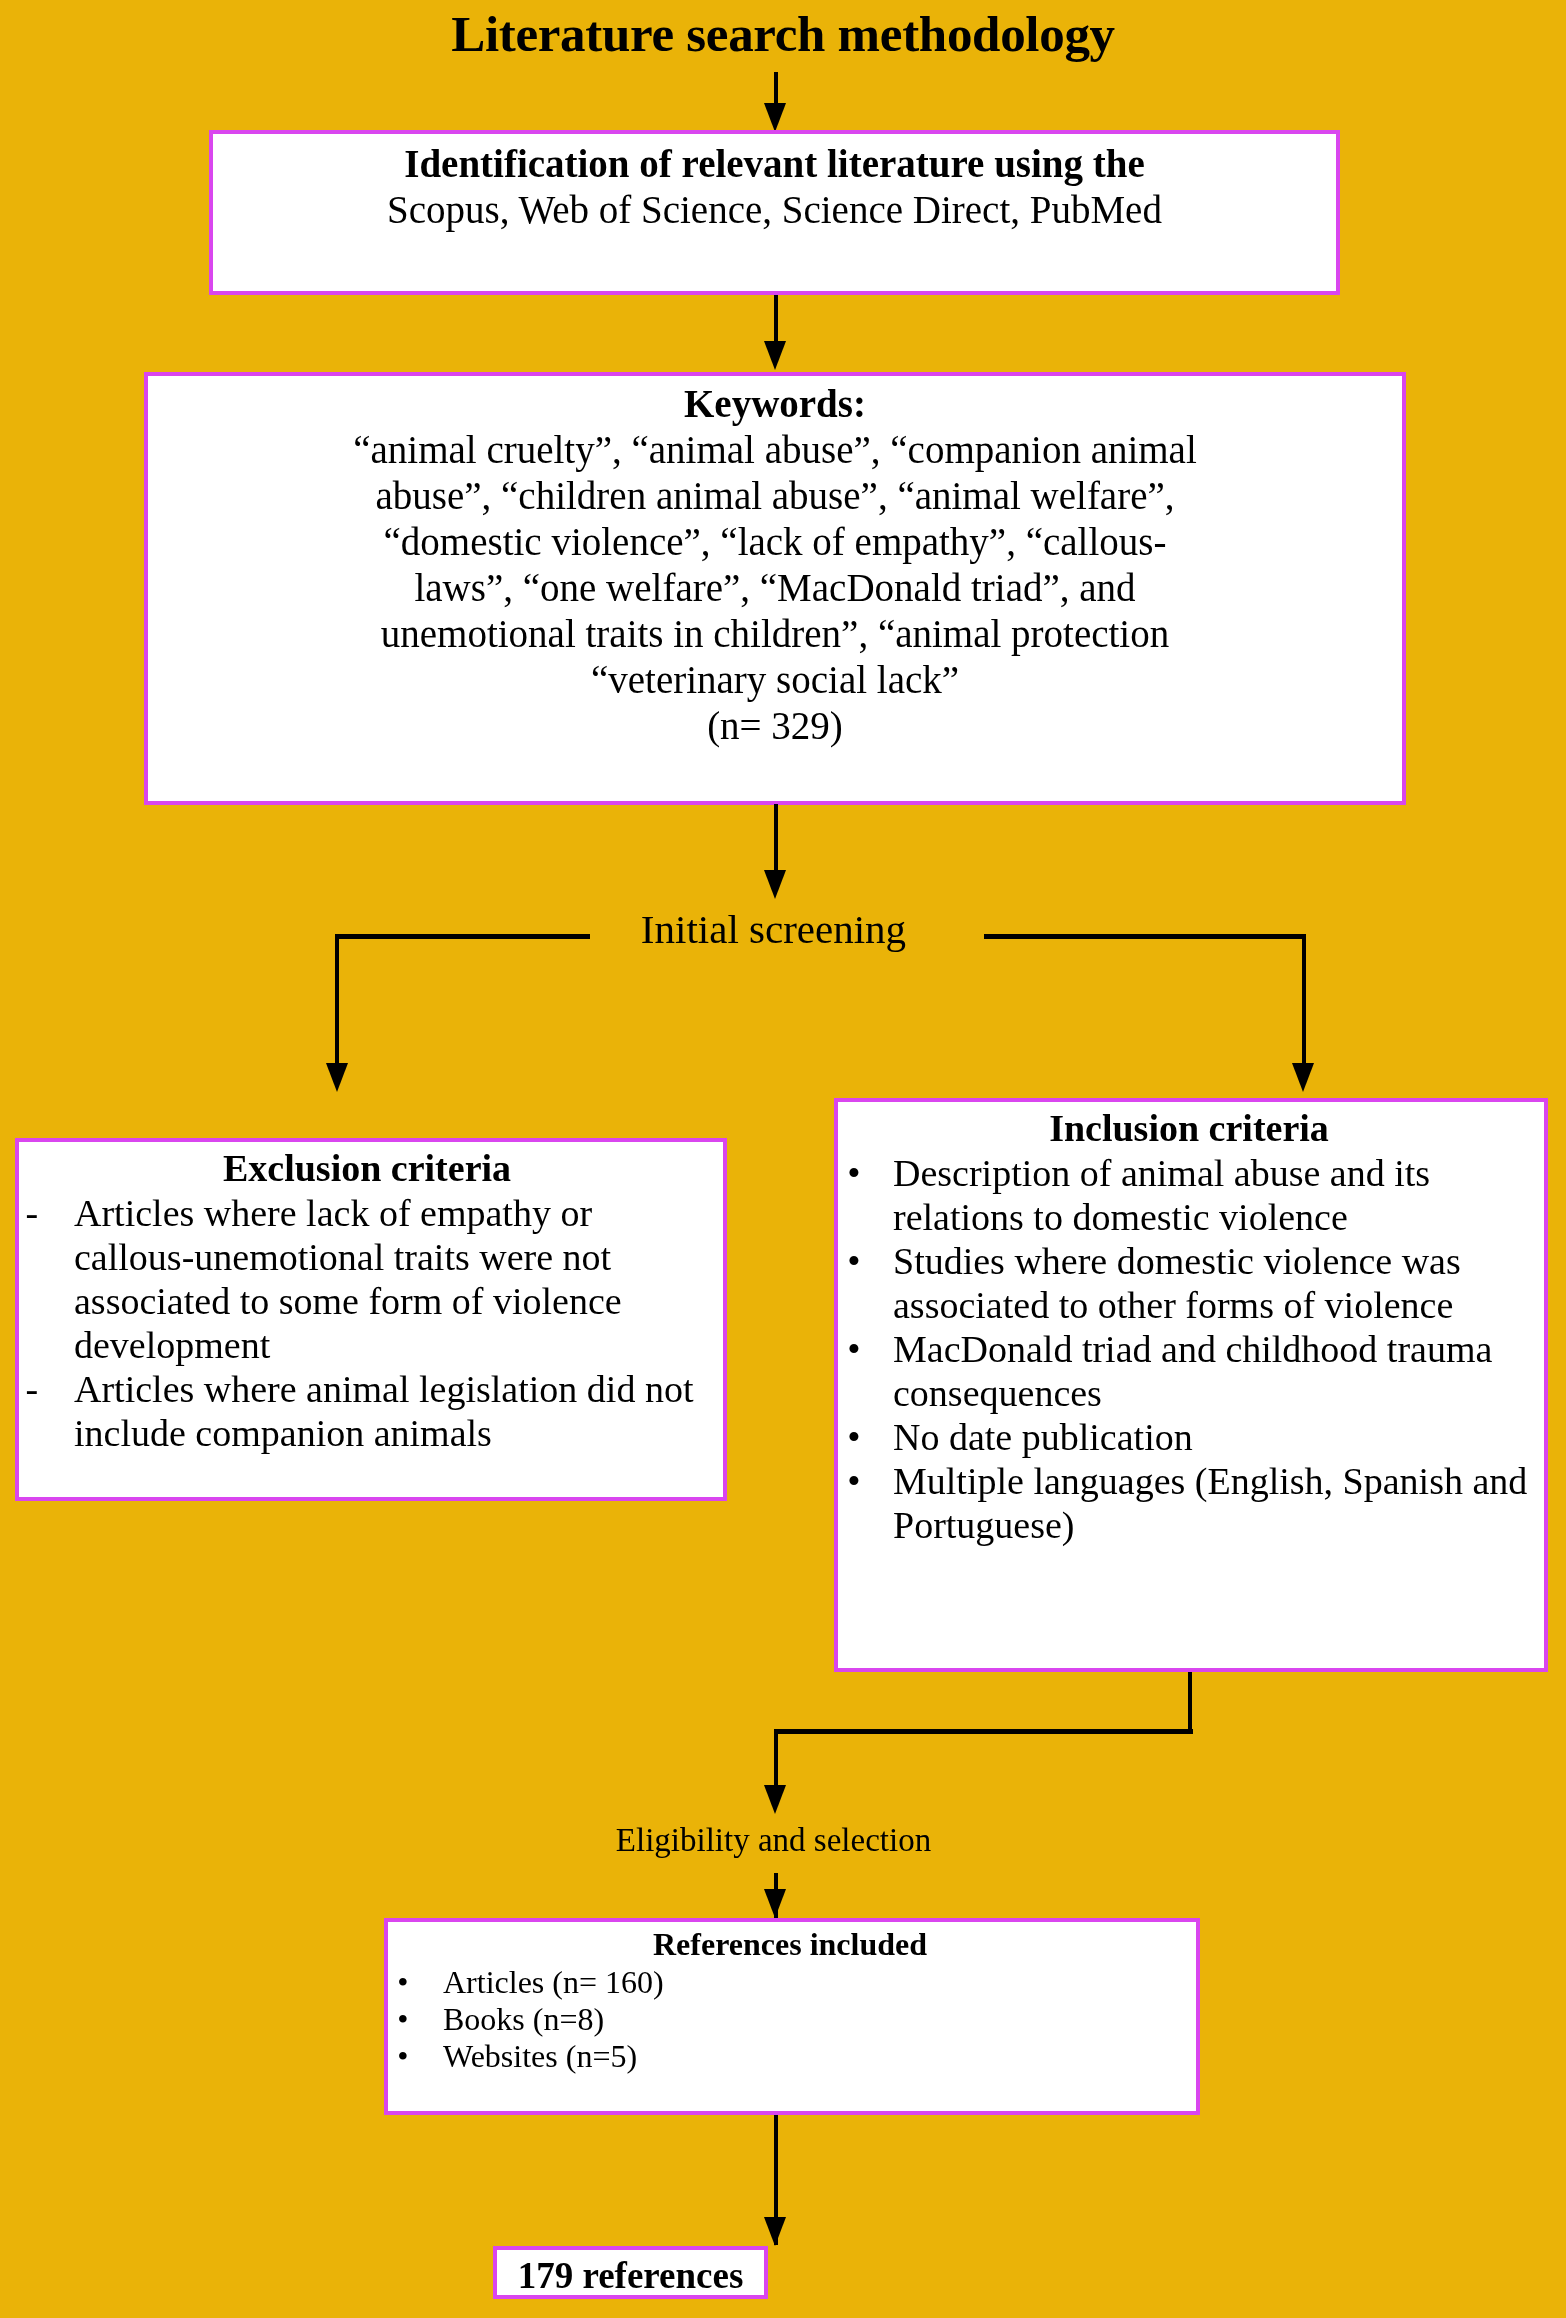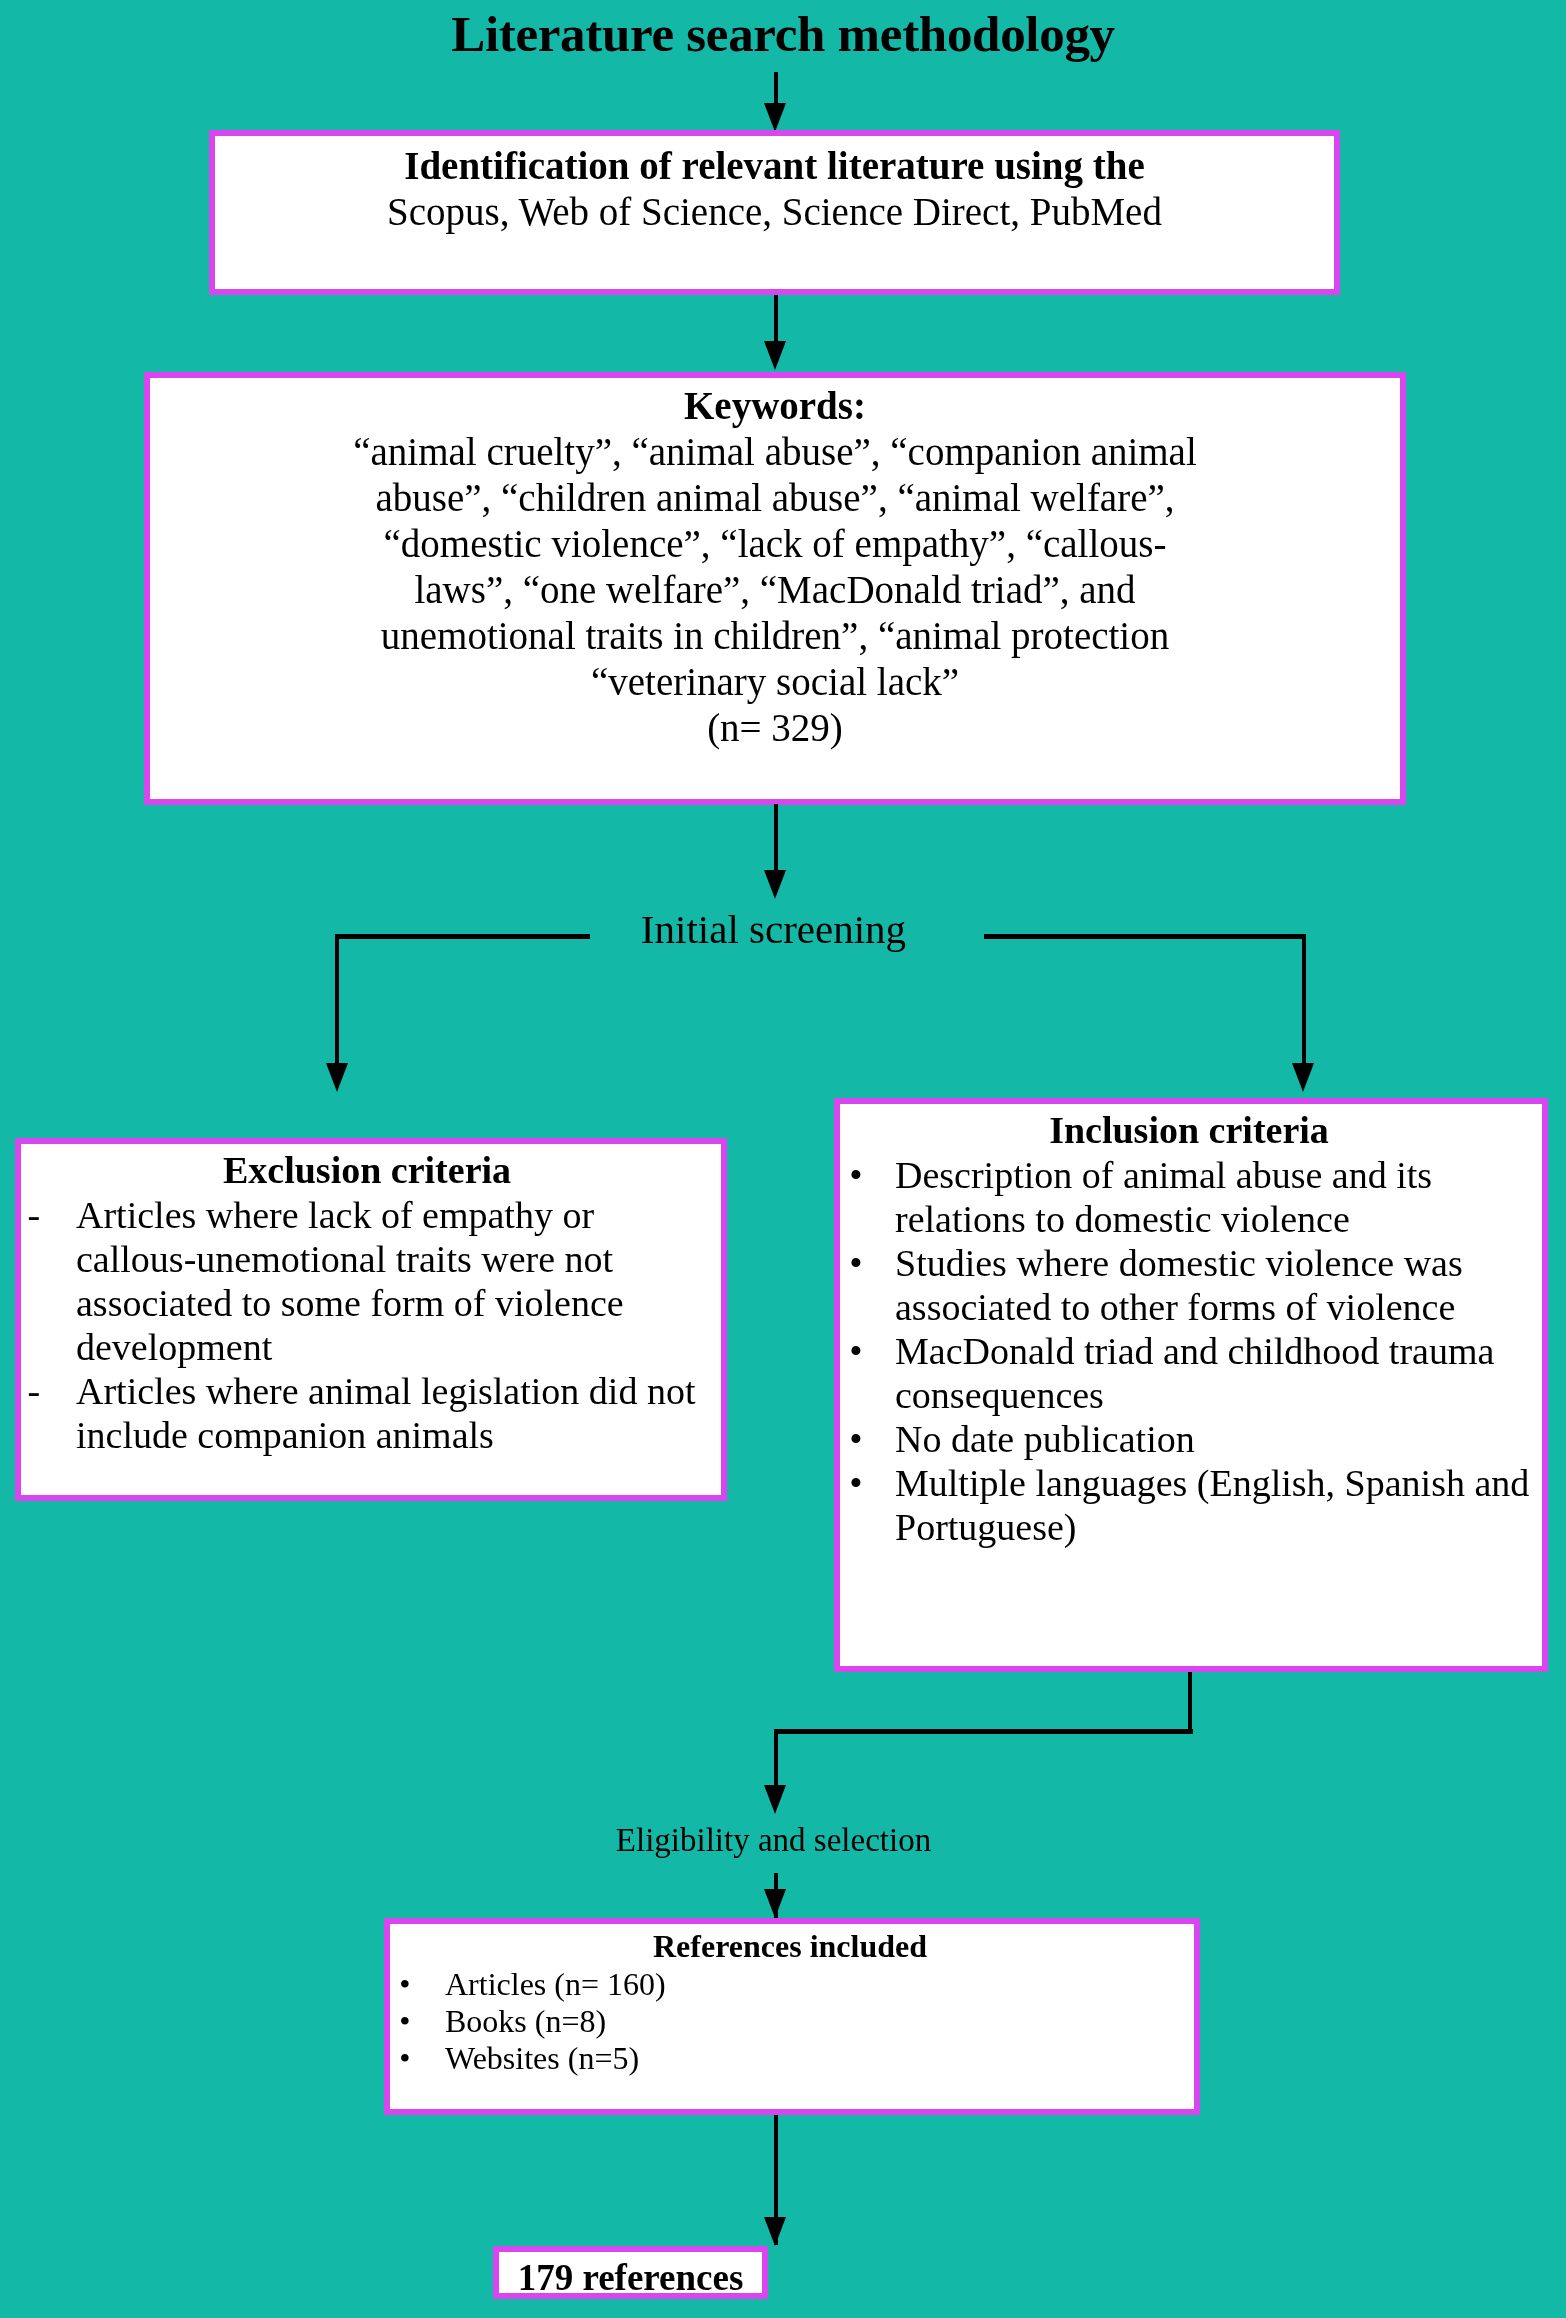--- a/index.html
+++ b/index.html
@@ -8,28 +8,28 @@
     background: #ffffff;
   }
   body {
     font-family: "Liberation Serif", "DejaVu Serif", serif;
     color: #000000;
   }
   #canvas {
     position: relative;
     width: 1566px;
     height: 2319px;
-    background: #14b8a6;
+    background: #eab308;
     overflow: hidden;
   }
   
   .box {
     position: absolute;
     box-sizing: border-box;
-    border: 6px solid #d946ef;
+    border: 4px solid #d946ef;
     background: #ffffff;
   }
   .boxtext {
     text-align: center;
     line-height: 1.18;
   }
   .ttl {
     font-weight: bold;
   }
   .plainlabel {

